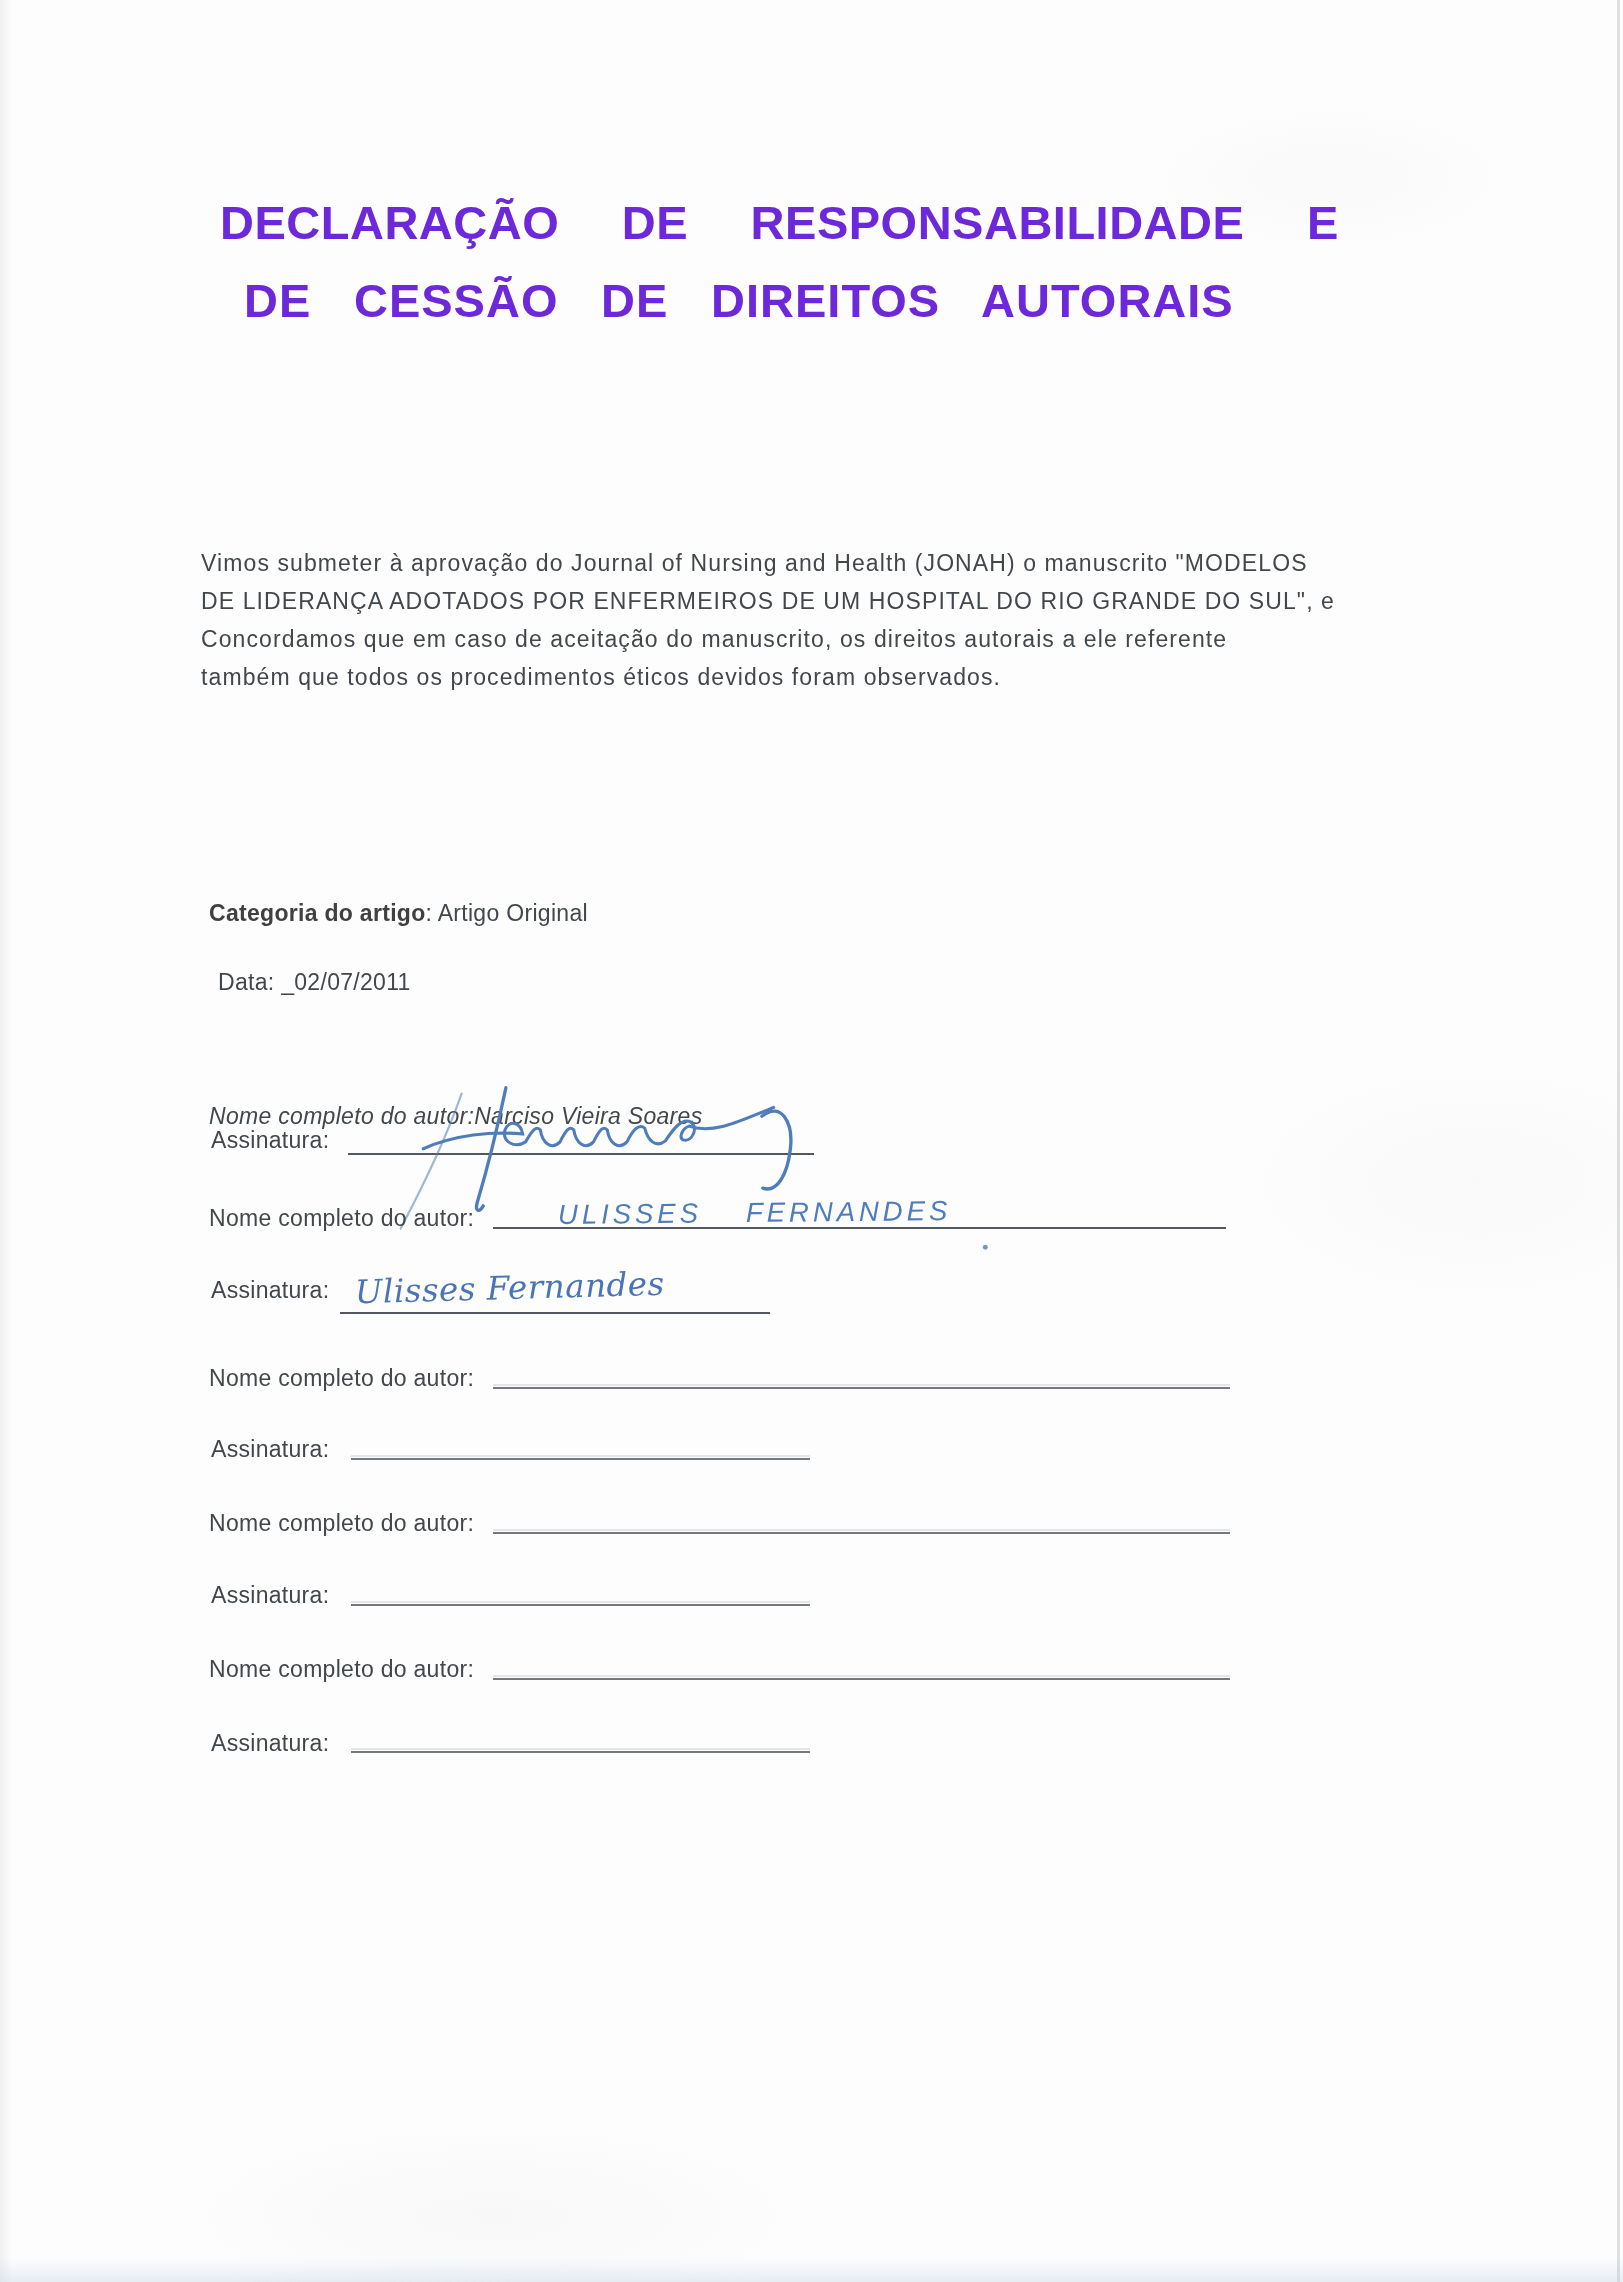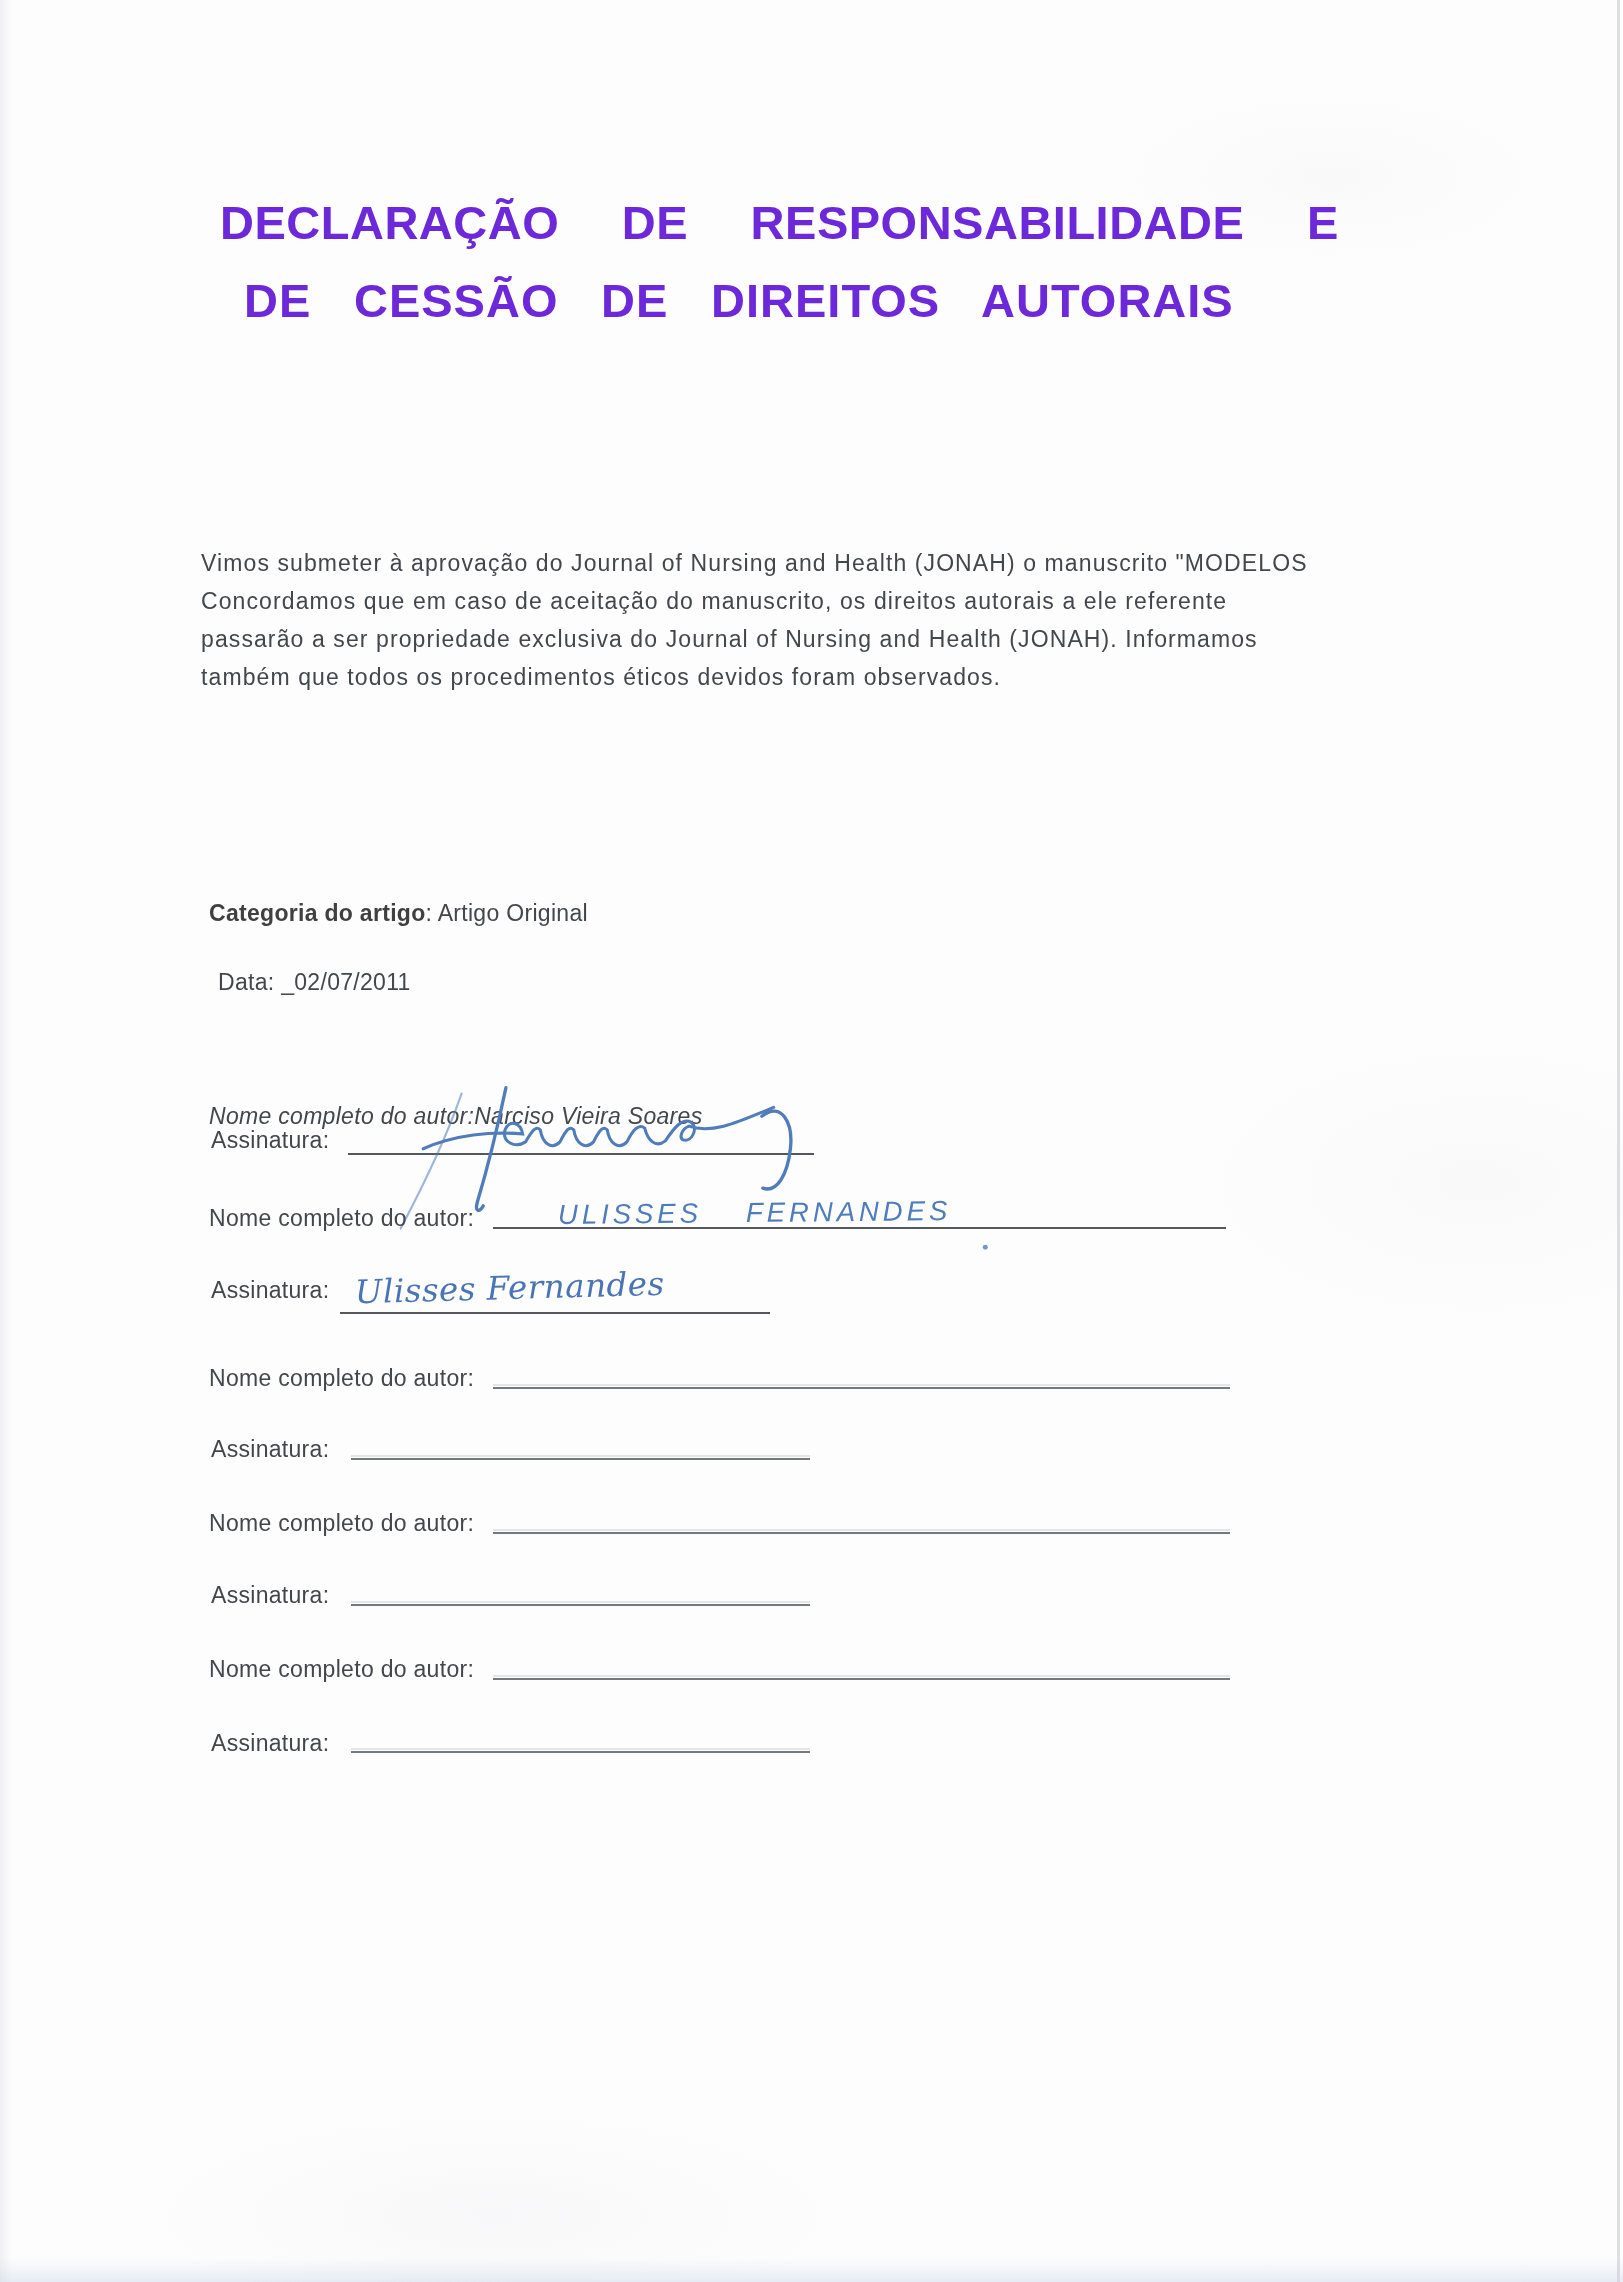--- a/index.html
+++ b/index.html
@@ -67,22 +67,22 @@
   <div class="edge-shade-left"></div>
   <div class="edge-line-right"></div>
   <div class="edge-band-bottom"></div>
   <div class="scan-smudge"></div>
 
   <div class="doc-title l1">DECLARAÇÃO DE RESPONSABILIDADE E</div>
   <div class="doc-title l2">DE CESSÃO DE DIREITOS AUTORAIS</div>
 
   <div class="paragraph">
     <div>Vimos submeter à aprovação do Journal of Nursing and Health (JONAH) o manuscrito "MODELOS</div>
+    <div>DE LIDERANÇA ADOTADOS POR ENFERMEIROS DE UM HOSPITAL DO RIO GRANDE DO SUL", e</div>
     <div>Concordamos que em caso de aceitação do manuscrito, os direitos autorais a ele referente</div>
-    <div>passarão a ser propriedade exclusiva do Journal of Nursing and Health (JONAH). Informamos</div>
     <div>também que todos os procedimentos éticos devidos foram observados.</div>
   </div>
 
   <div class="row" style="left:209px;top:900px;">
     <span class="b">Categoria do artigo</span><span>: Artigo Original</span>
   </div>
 
   <div class="row" style="left:218px;top:969px;">
     <span>Data:</span><span> _02/07/2011</span>
   </div>

